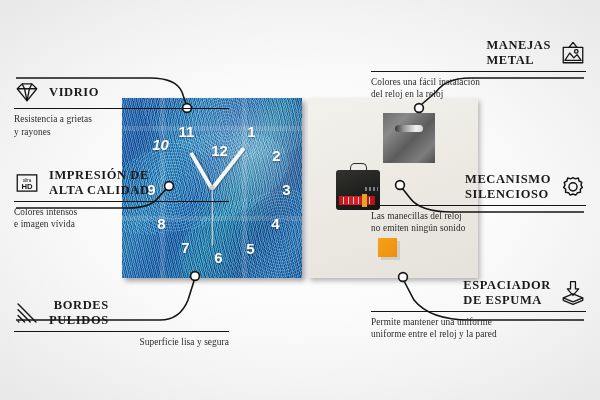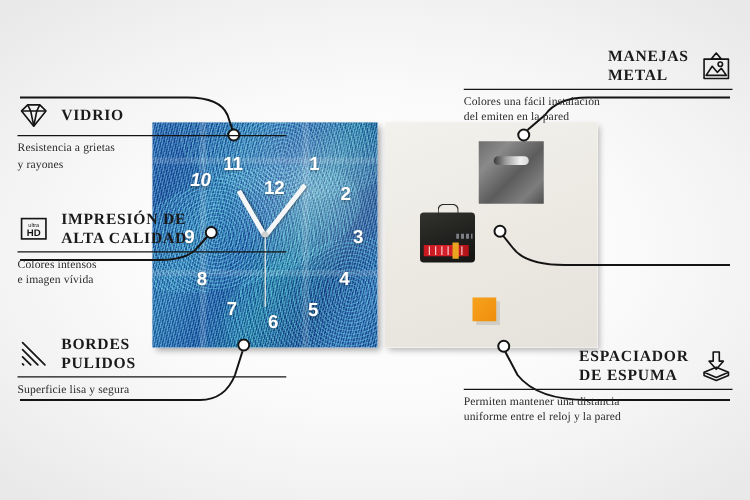--- a/index.html
+++ b/index.html
@@ -202,21 +202,21 @@
         <div>ALTA CALIDAD</div>
       </div>
     </div>
     <div class="f-rule"></div>
     <div class="f-desc">
         <div>Colores intensos</div>
         <div>e imagen vívida</div>
       </div>
   </div>
 
-  <div class="feature left" style="left:14px;top:268px;">
+  <div class="feature left" style="left:14px;top:298px;text-align:right;">
     <div class="f-head">
       <svg class="f-icon" viewBox="0 0 32 32">
         <g stroke="#141414" stroke-width="1.7" stroke-linecap="round">
           <line x1="5" y1="5" x2="27" y2="27"></line>
           <line x1="5" y1="12" x2="20" y2="27"></line>
           <line x1="5" y1="19" x2="13" y2="27"></line>
           <line x1="5" y1="26" x2="6" y2="27"></line>
         </g>
       </svg>
       <div class="f-title">
@@ -239,39 +239,61 @@
         </g>
       </svg>
       <div class="f-title">
         <div>MANEJAS</div>
         <div>METAL</div>
       </div>
     </div>
     <div class="f-rule"></div>
     <div class="f-desc">
         <div>Colores una fácil instalación</div>
-        <div>del emiten en la pared</div>
-      </div>
-  </div>
-
+        <div>del reloj en la reloj</div>
+      </div>
+  </div>
+
+  <div class="feature right" style="left:371px;top:172px;">
+    <div class="f-head">
+      <svg class="f-icon" viewBox="0 0 32 32">
+        <g fill="none" stroke="#141414" stroke-width="1.8" stroke-linecap="round" stroke-linejoin="round">
+          <path d="M16,4.5 L19,6 L22.5,5 L23.5,8.6 L26.8,10.2 L25.8,13.8 L27.5,16.5
+                   L25,18.8 L25.2,22.5 L21.6,23 L19.4,26 L16,24.6 L12.6,26 L10.4,23
+                   L6.8,22.5 L7,18.8 L4.5,16.5 L6.2,13.8 L5.2,10.2 L8.5,8.6 L9.5,5
+                   L13,6 Z"></path>
+          <circle cx="16" cy="15.8" r="5"></circle>
+        </g>
+      </svg>
+      <div class="f-title">
+        <div>MECANISMO</div>
+        <div>SILENCIOSO</div>
+      </div>
+    </div>
+    <div class="f-rule"></div>
+    <div class="f-desc">
+        <div>Las manecillas del reloj</div>
+        <div>no emiten ningún sonido</div>
+      </div>
+  </div>
 
   <div class="feature right" style="left:371px;top:278px;">
     <div class="f-head">
       <svg class="f-icon" viewBox="0 0 32 32">
         <g fill="none" stroke="#141414" stroke-width="1.6" stroke-linejoin="round">
           <path d="M13,2 L19,2 L19,11 L23,11 L16,19 L9,11 L13,11 Z"></path>
           <path d="M16,17 L28,22 L16,27 L4,22 Z"></path>
           <path d="M4,22 L4,25 L16,30 L28,25 L28,22"></path>
         </g>
       </svg>
       <div class="f-title">
         <div>ESPACIADOR</div>
         <div>DE ESPUMA</div>
       </div>
     </div>
     <div class="f-rule"></div>
     <div class="f-desc">
-        <div>Permiten mantener una distancia</div>
+        <div>Permite mantener una uniforme</div>
         <div>uniforme entre el reloj y la pared</div>
       </div>
   </div>
 
 </div>
 
 </body></html>

